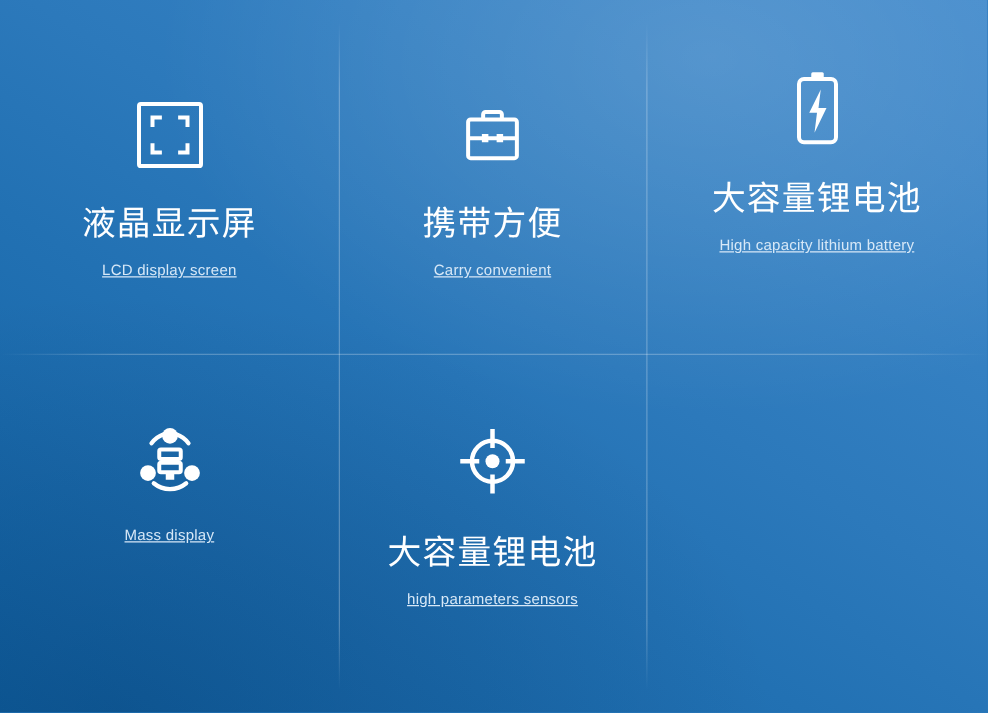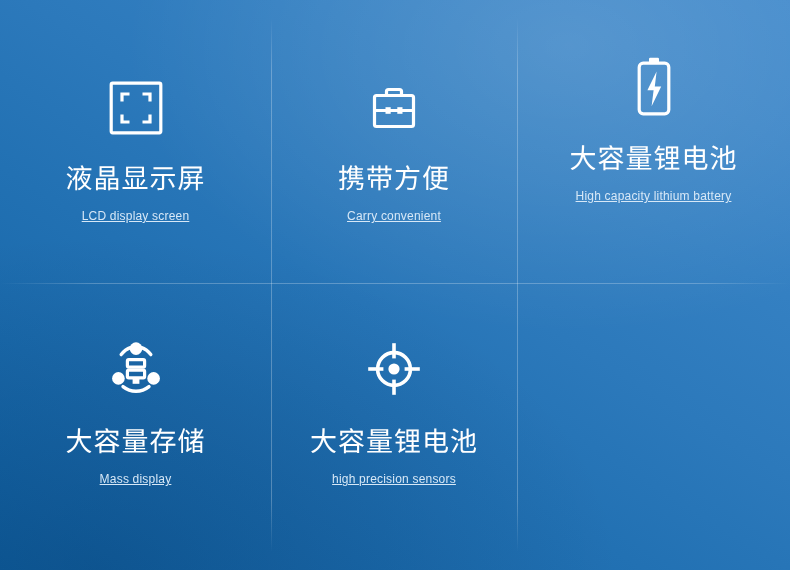--- a/index.html
+++ b/index.html
@@ -217,33 +217,32 @@
 
           <circle cx="29" cy="8.6" r="6.3" fill="#ffffff"></circle>
           <circle cx="11.4" cy="38.4" r="6.3" fill="#ffffff"></circle>
           <circle cx="46.6" cy="38.4" r="6.3" fill="#ffffff"></circle>
 
           <rect x="20.4" y="19.6" width="17.2" height="7.6" rx="1.4" fill="none" stroke="#ffffff" stroke-width="3.2"></rect>
           <rect x="20.4" y="30.2" width="17.2" height="7.6" rx="1.4" fill="none" stroke="#ffffff" stroke-width="3.2"></rect>
           <rect x="25.6" y="38.2" width="6.8" height="5.6" fill="#ffffff"></rect>
         </svg>
       </div>
-      <div class="title-cn">大容量存储</div>
       <div class="subtitle-en">Mass display</div>
     </div>
 
     <div class="cell row2">
       <div class="icon-wrap">
         <svg width="58" height="58" viewBox="0 0 58 58" aria-hidden="true">
           <circle cx="29" cy="29" r="16.4" fill="none" stroke="#ffffff" stroke-width="3.6"></circle>
           <circle cx="29" cy="29" r="5.6" fill="#ffffff"></circle>
           <line x1="29" y1="3.2" x2="29" y2="18.4" stroke="#ffffff" stroke-width="3.6" stroke-linecap="butt"></line>
           <line x1="29" y1="39.6" x2="29" y2="54.8" stroke="#ffffff" stroke-width="3.6" stroke-linecap="butt"></line>
           <line x1="3.2" y1="29" x2="18.4" y2="29" stroke="#ffffff" stroke-width="3.6" stroke-linecap="butt"></line>
           <line x1="39.6" y1="29" x2="54.8" y2="29" stroke="#ffffff" stroke-width="3.6" stroke-linecap="butt"></line>
         </svg>
       </div>
       <div class="title-cn">大容量锂电池</div>
-      <div class="subtitle-en">high precision sensors</div>
+      <div class="subtitle-en">high parameters sensors</div>
     </div>
 
   </div>
 </div>
 
 </body></html>

